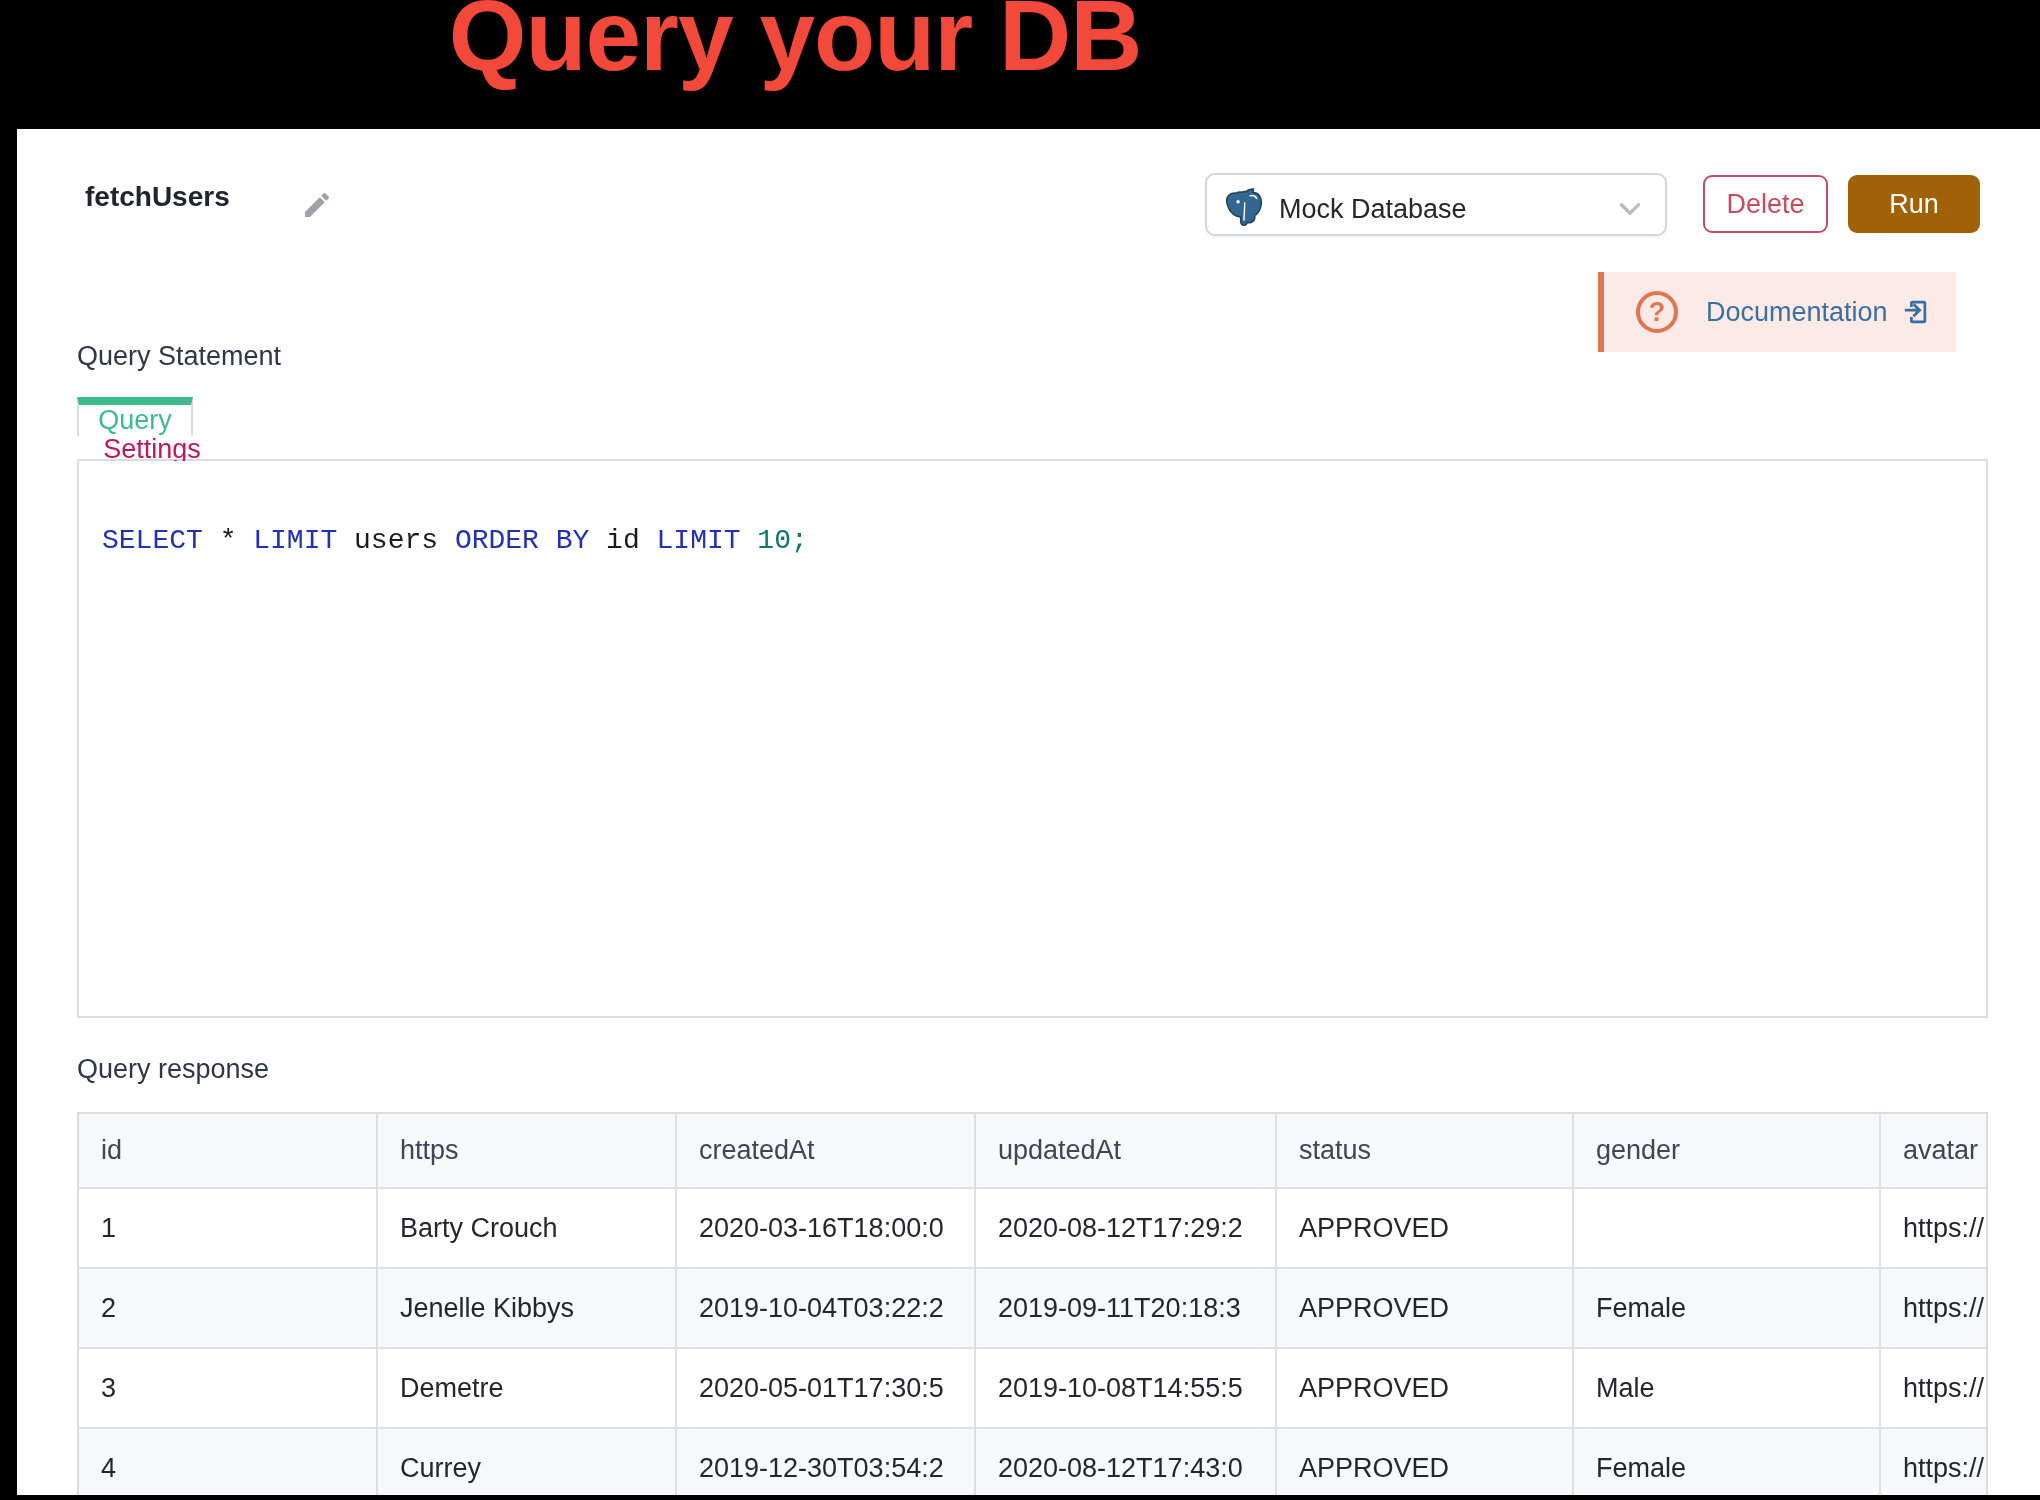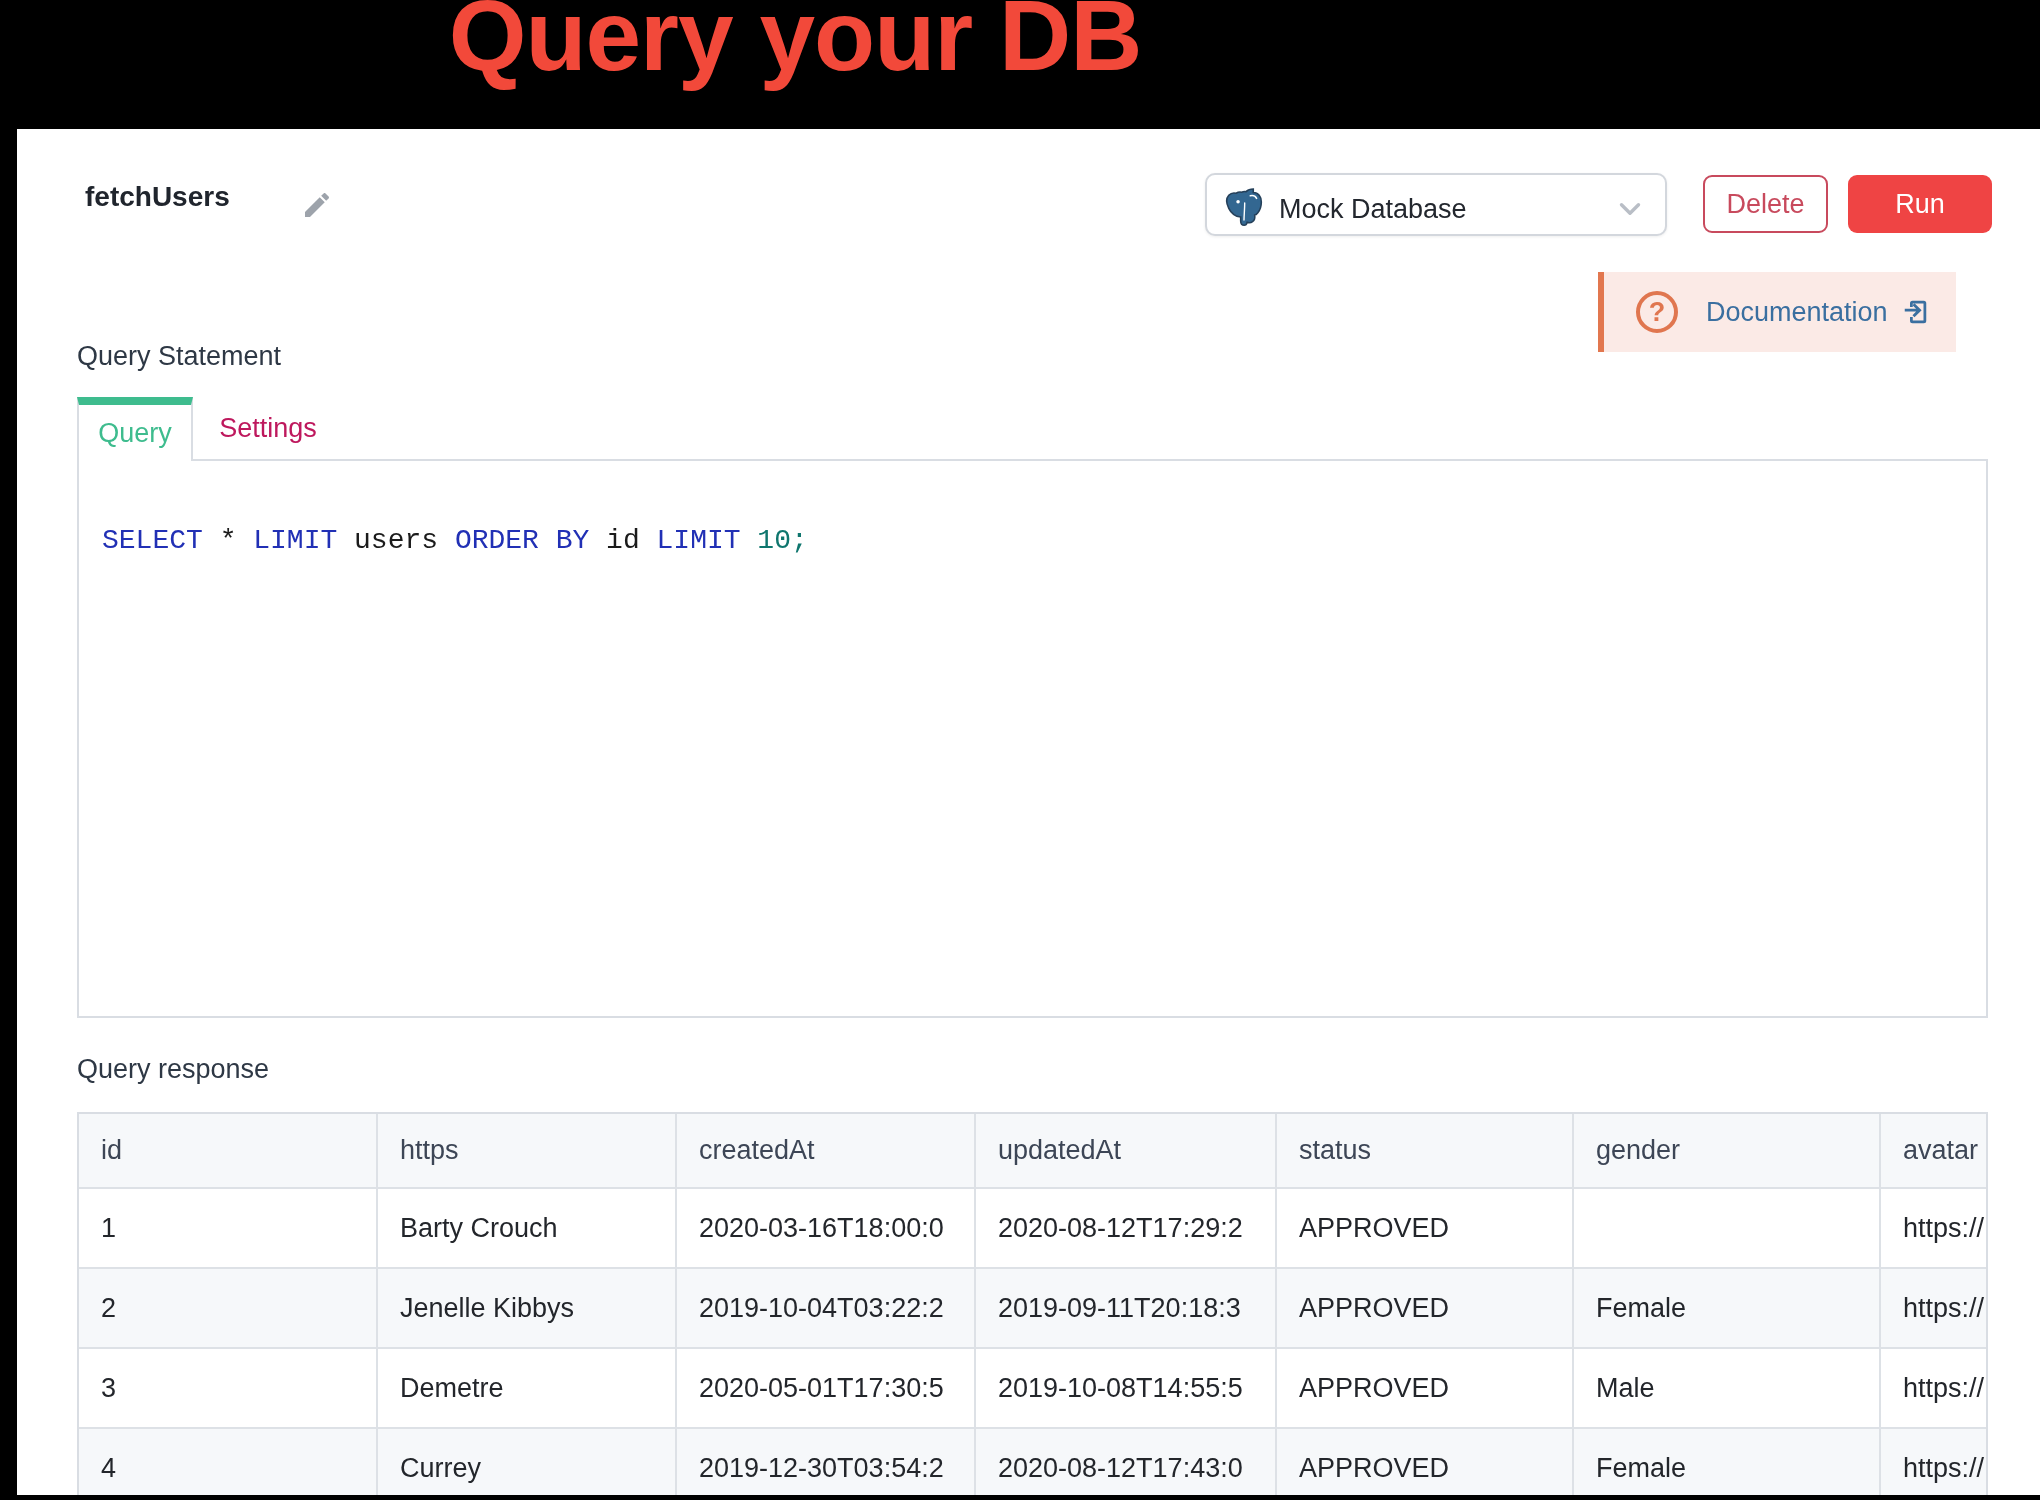--- a/index.html
+++ b/index.html
@@ -27,21 +27,21 @@
     border:2px solid #d3d7dd; border-radius:10px; background:#fff;
     box-shadow:0 1px 3px rgba(0,0,0,.07);
     display:flex; align-items:center; padding:9px 18px 0 16px; cursor:pointer;
   }
   .db-select .pg-icon { width:42px; height:42px; flex:0 0 auto; }
   .db-select .db-label { font-size:27px; color:#23272e; margin-left:14px; flex:1 1 auto; }
   .db-select .chevron { width:34px; height:34px; flex:0 0 auto; }
 
   .btn { position:absolute; height:58px; border-radius:9px; font-size:27px; display:flex; align-items:center; justify-content:center; cursor:pointer; }
   .btn-delete { left:1686px; top:46px; width:125px; background:#fff; border:2px solid #c84a5d; color:#c84a5d; }
-  .btn-run    { left:1831px; top:46px; width:144px; background:#ef4444; border:none; color:#ffffff; }
+  .btn-run    { left:1831px; top:46px; width:132px; background:#a16207; border:none; color:#ffffff; }
 
   
   .doc-callout {
     position:absolute; left:1581px; top:143px; width:358px; height:80px; display:flex;
   }
   .doc-bar { width:6px; height:80px; background:#e2774f; flex:0 0 auto; }
   .doc-box {
     flex:1 1 auto; background:#fbeae6; display:flex; align-items:center; padding-left:32px; cursor:pointer;
   }
   .q-circle {
@@ -51,21 +51,21 @@
   .doc-label { font-size:27px; color:#3a6fa0; margin-left:28px; }
   .doc-open-icon { width:30px; height:30px; margin-left:12px; }
 
   
   .section-label { position:absolute; left:60px; font-size:27px; color:#2e3845; }
   .label-statement { top:212px; }
   .label-response  { top:925px; }
 
   .tabs {
     position:absolute; left:60px; top:268px; width:1911px; height:64px;
-    display:flex; align-items:stretch; border-bottom:2px solid #d9dde3;
+    display:flex; align-items:stretch; border-bottom:2px solid #d9dde3;flex-direction:column;
   }
   .tab { font-size:27px; display:flex; align-items:center; justify-content:center; cursor:pointer; }
   .tab-active {
     width:116px; background:#fff; color:#3ebc8e; font-weight:500;
     border-top:8px solid #3ebc8e; border-left:2px solid #d9dde3; border-right:2px solid #d9dde3;
     margin-bottom:-2px; z-index:2;
   }
   .tab-inactive { width:150px; color:#be185d; }
 
   .editor {

